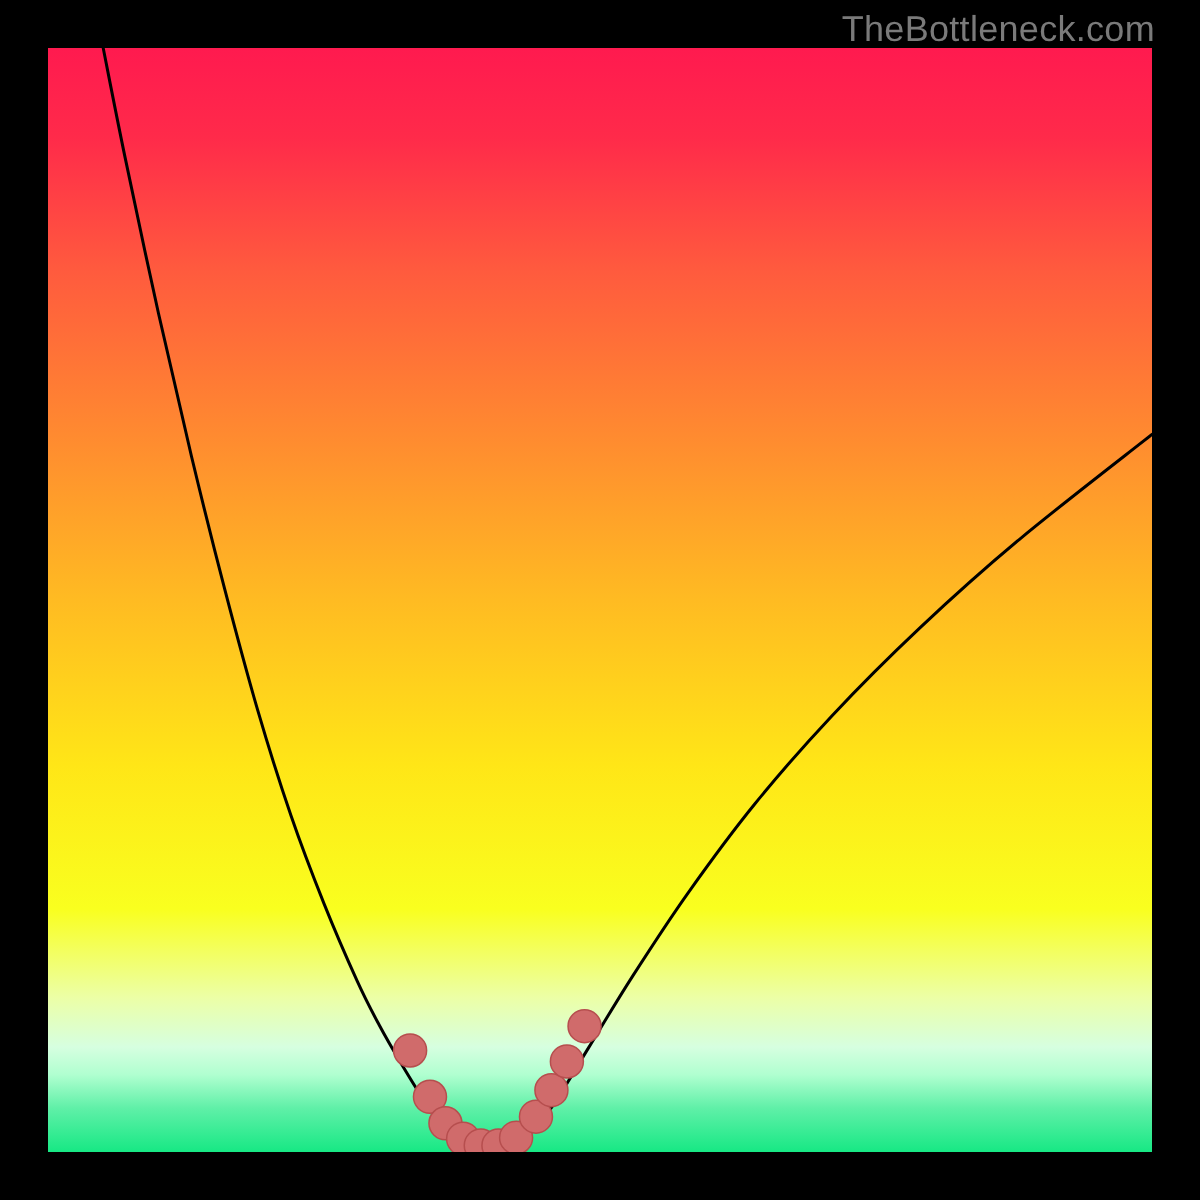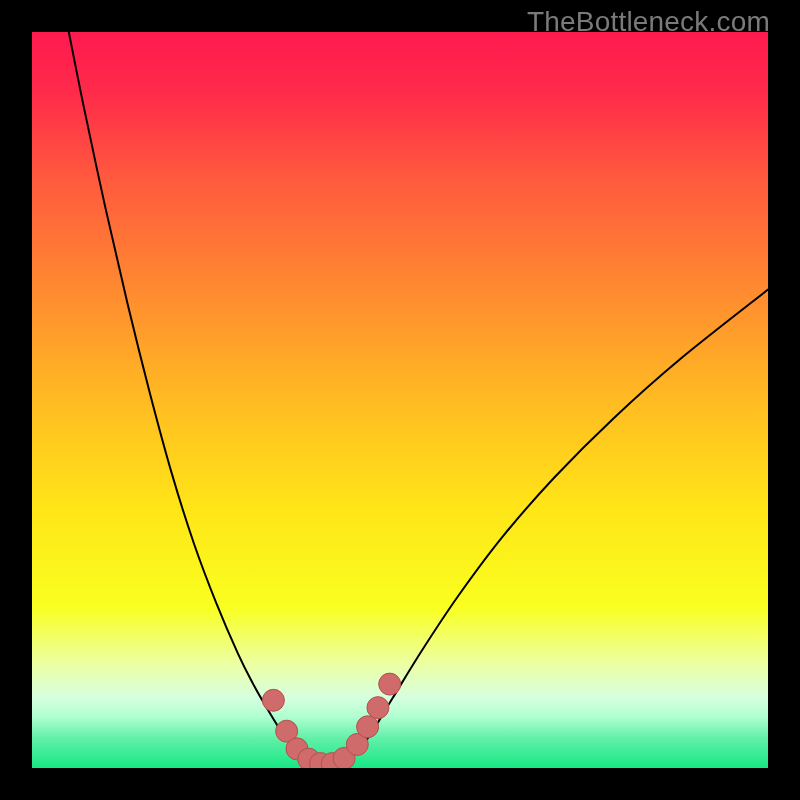--- a/index.html
+++ b/index.html
@@ -25,21 +25,21 @@
     left: 32px;
     width: 736px;
     height: 736px;
     overflow: hidden;
   }
   .watermark {
     position: absolute;
     top: 6px;
     right: 30px;
     color: #7a7a7a;
-    font-size: 28px;
+    font-size: 24px;
     font-weight: 500;
     letter-spacing: 0.2px;
     font-family: Arial, Helvetica, sans-serif;
   }
   svg {
     display: block;
   }
 </style>
 </head>
 <body>

